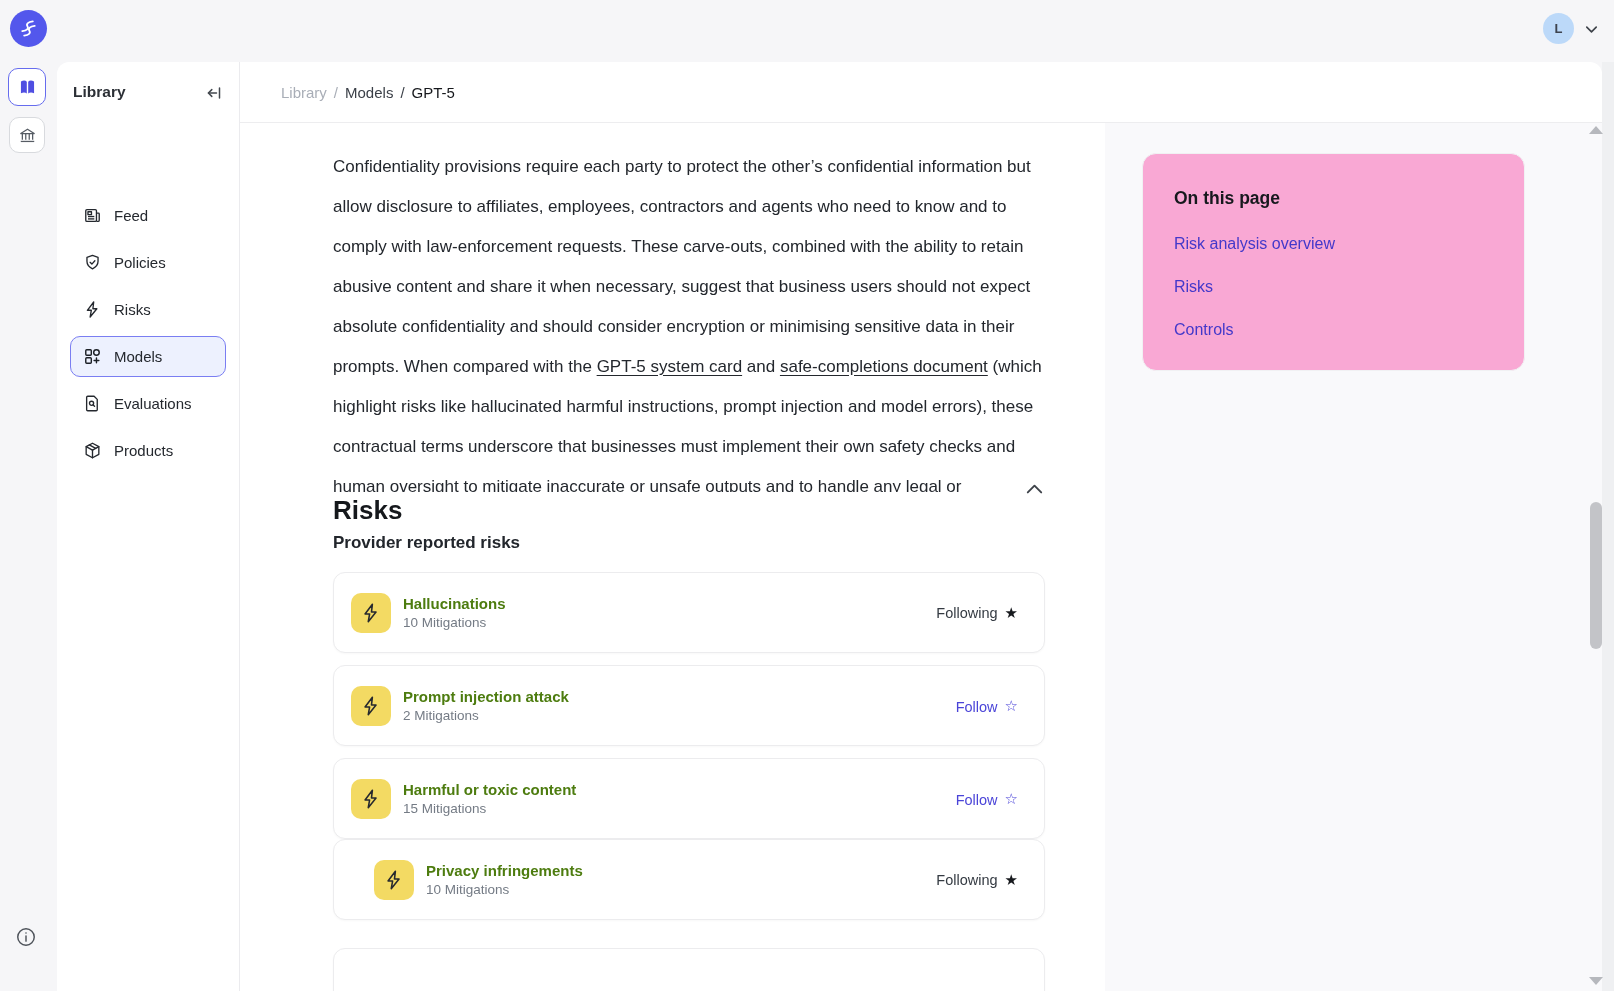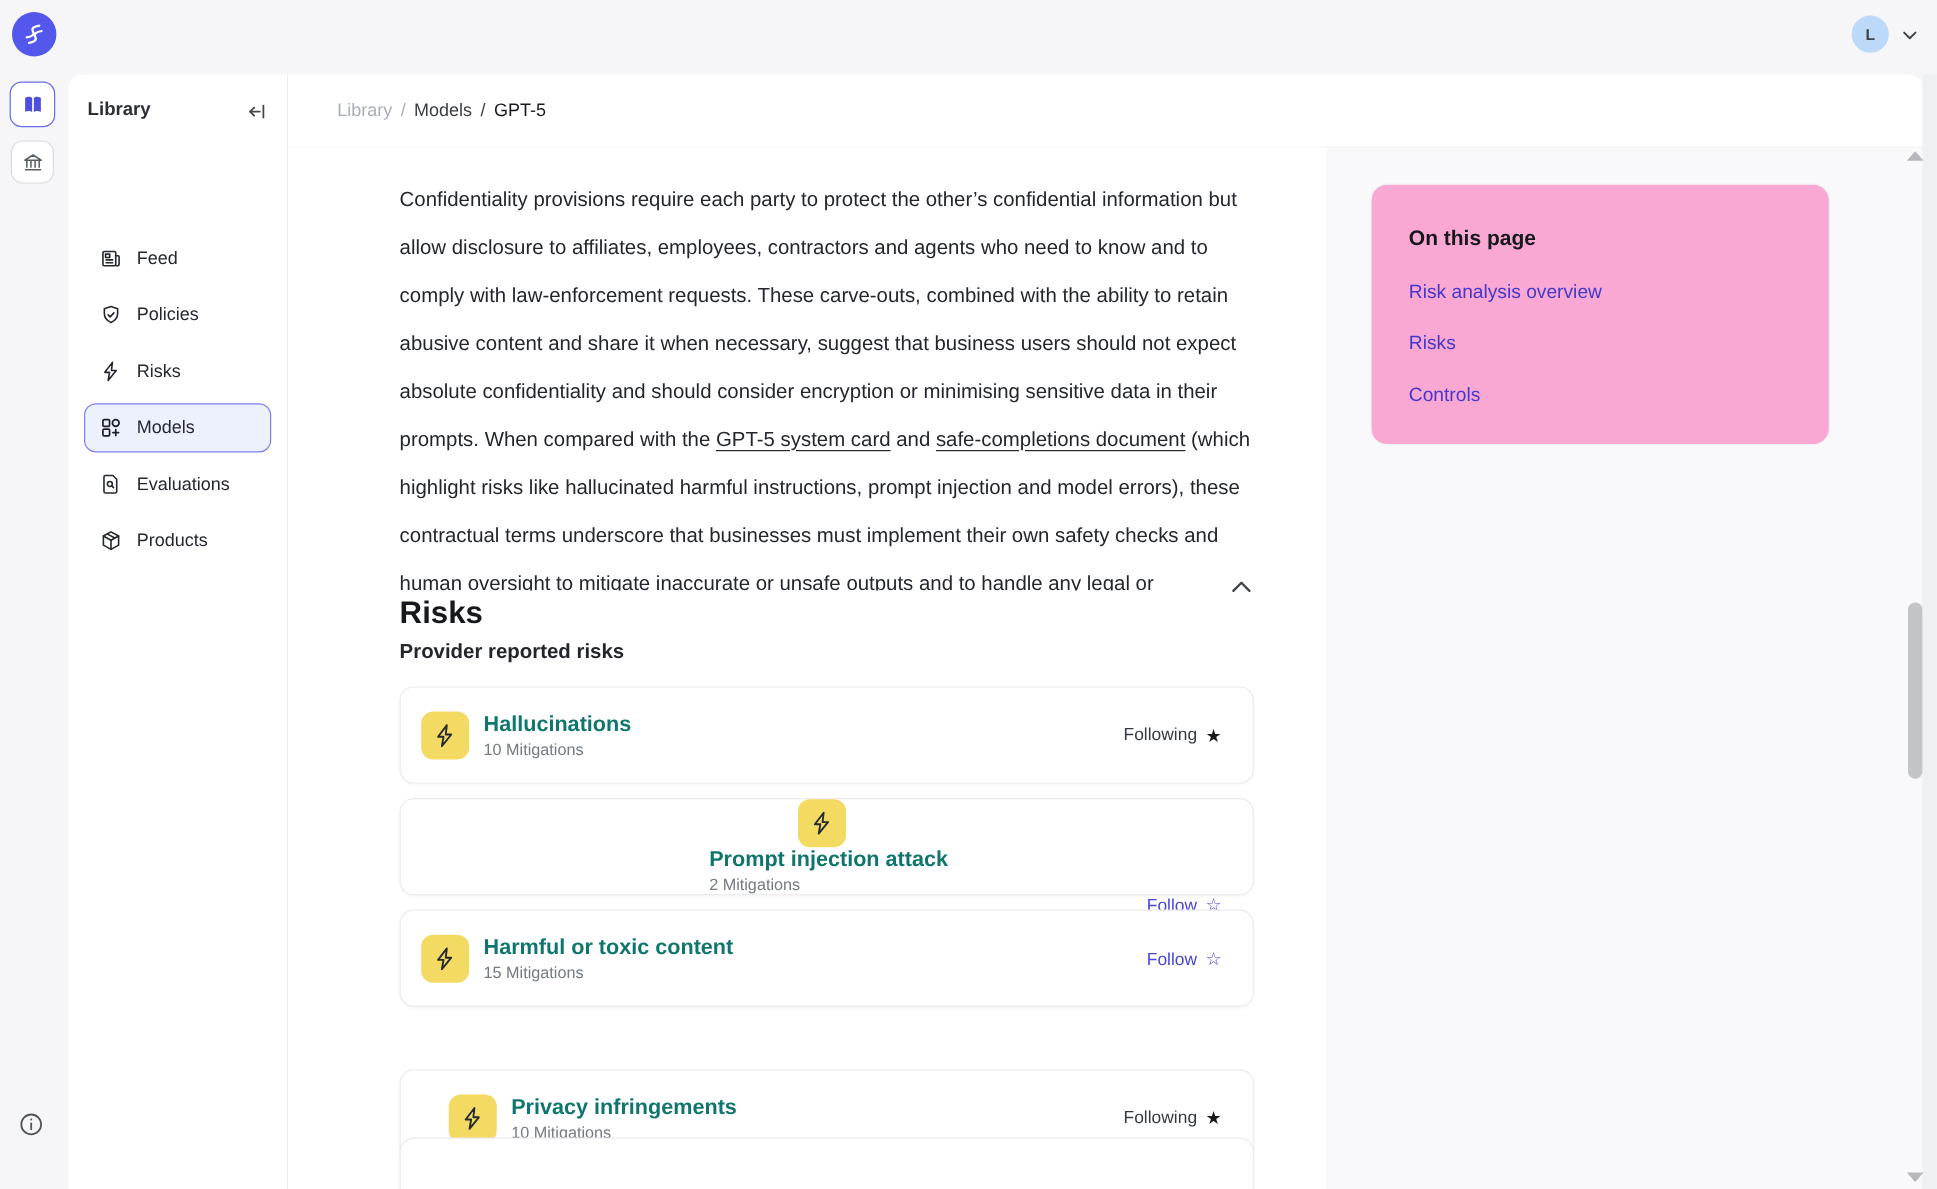--- a/index.html
+++ b/index.html
@@ -56,26 +56,26 @@
   .paragraph { position:absolute; left:93px; top:7px; width:714px; font-size:17px;
     line-height:40px; color:#23272d; max-height:345px; overflow:hidden; }
   .paragraph a.doclink { color:#23272d; text-decoration:underline; text-underline-offset:3px; cursor:pointer; }
   .section-title { position:absolute; left:93px; top:350px; font-size:26px; font-weight:700; color:#15181c; }
   .section-collapse { position:absolute; left:783px; top:355px; width:24px; height:24px; cursor:pointer; }
   .subsection-title { position:absolute; left:93px; top:410px; font-size:17px; font-weight:700; color:#22262c; }
 
   .risk-card { position:absolute; left:93px; width:712px; height:81px; background:#ffffff;
     border:1px solid #ececee; border-radius:12px; box-shadow:0 1px 2px rgba(20,20,30,0.03);
     display:flex; align-items:center; padding:0 26px 0 17px; cursor:pointer; }
-  .risk-card.r0 { top:449px; } .risk-card.r1 { top:542px;flex-direction:column; } .risk-card.r2 { top:635px; }
-  .risk-card.r3 { top:768px;padding-left:40px; } .risk-card.partial { top:825px; height:60px; }
+  .risk-card.r0 { top:449px; } .risk-card.r1 { top:542px; } .risk-card.r2 { top:635px; }
+  .risk-card.r3 { top:716px;padding-left:40px; } .risk-card.partial { top:825px; height:60px; }
   .risk-icon { width:40px; height:40px; border-radius:10px; background:#f3da63;
     display:flex; align-items:center; justify-content:center; flex:none; }
   .risk-text { margin-left:12px; }
-  .risk-title { font-size:18px; font-weight:600; color:#0f766e; }
+  .risk-title { font-size:15px; font-weight:600; color:#4d7c0f; }
   .risk-sub { font-size:13.5px; color:#747b85; margin-top:3px; }
   .follow-btn { margin-left:auto; display:flex; align-items:center; gap:7px; font-size:14.5px; cursor:pointer; }
   .follow-btn.following { color:#343a42; }
   .follow-btn.following .star { color:#17191d; font-size:15px; }
   .follow-btn.follow { color:#4a44d8;align-items:flex-end; }
   .follow-btn.follow .star { color:#4a44d8; font-size:15px; }
 
   
   .toc-card { position:absolute; left:1142px; top:153px; width:383px; height:218px;
     background:#f9a8d4; border-radius:14px; border:1px solid #f1f1f3; padding:34px 31px 0 31px; }

